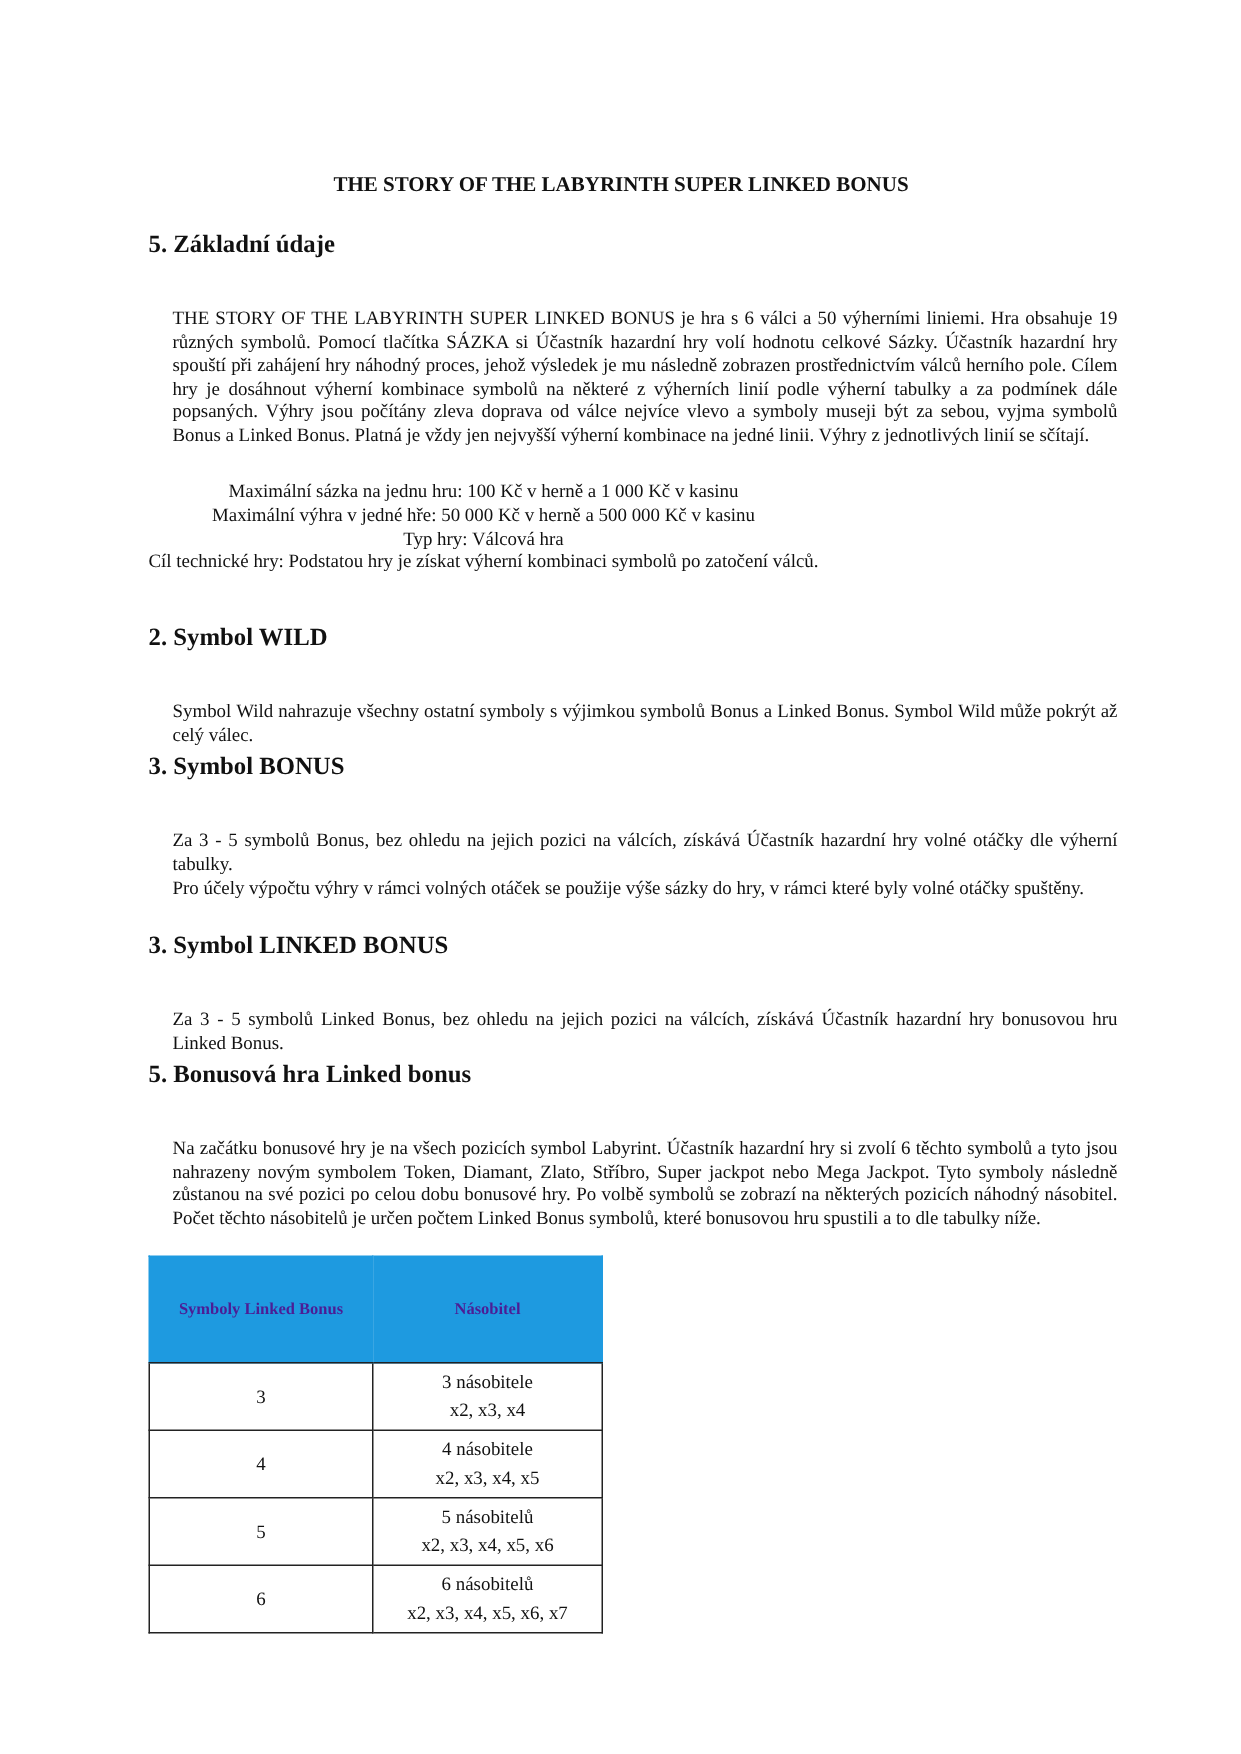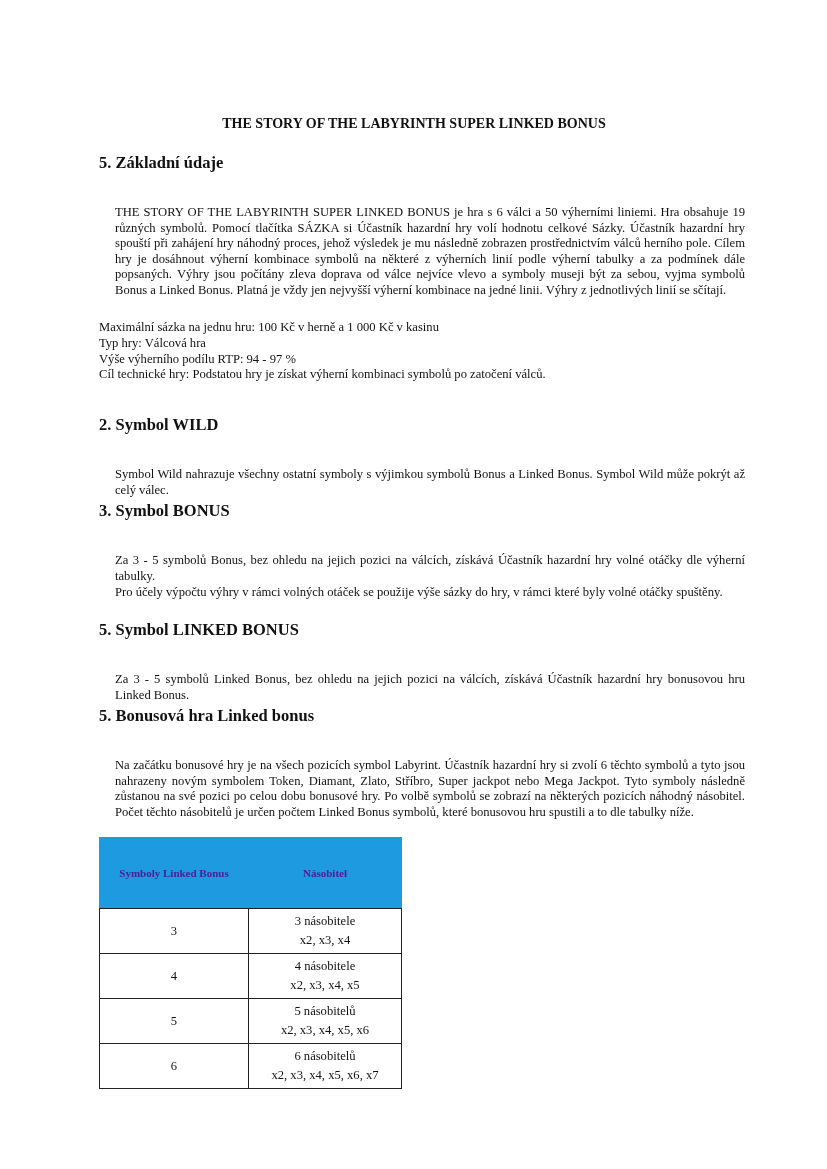--- a/index.html
+++ b/index.html
@@ -4,51 +4,51 @@
 <style>
   html, body { margin: 0; padding: 0; background: #ffffff; }
   body { width: 827px; height: 1169px; position: relative; overflow: hidden;
          font-family: "Liberation Serif", serif; color: #111; }
   .page { position: absolute; left: 99px; top: 0; width: 630px; }
   .title { position: absolute; left: 0; top: 116px; width: 630px; text-align: center;
            font-weight: bold; font-size: 14px; letter-spacing: 0; margin: 0; }
   h2 { font-weight: bold; font-size: 16.5px; margin: 0; position: absolute; left: 0; }
   p { margin: 16px; font-size: 12.6px; line-height: 15.6px; text-align: justify; position: absolute; left: 0; width: 630px; }
   .info { position: absolute; left: 0; font-size: 12.6px; line-height: 15.8px; }
-  .info div { white-space: nowrap; }
+  .info div { white-space: nowrap; text-align: center; }
   table { position: absolute; left: 0; top: 837px; border-collapse: collapse; width: 303px;
           font-size: 12.6px; }
   th { background: #1e9ae0; color: #4c1d95; font-weight: bold; font-size: 11px; line-height: 15px;
        height: 40px; border: 1px solid #1e9ae0; border-bottom: 1px solid #222; padding: 15px 6px; text-align: center; }
   td { border: 1px solid #222; text-align: center; height: 44px; padding: 0 4px; line-height: 19px; }
   td.c1 { width: 140px; }
 </style>
 </head>
 <body>
 
 <div class="page">
   <h1 class="title">THE STORY OF THE LABYRINTH SUPER LINKED BONUS</h1>
 
   <h2 style="top:153px">5. Základní údaje</h2>
   <p style="top:189px">THE STORY OF THE LABYRINTH SUPER LINKED BONUS je hra s 6 válci a 50 výherními liniemi. Hra obsahuje 19 různých symbolů. Pomocí tlačítka SÁZKA si Účastník hazardní hry volí hodnotu celkové Sázky. Účastník hazardní hry spouští při zahájení hry náhodný proces, jehož výsledek je mu následně zobrazen prostřednictvím válců herního pole. Cílem hry je dosáhnout výherní kombinace symbolů na některé z výherních linií podle výherní tabulky a za podmínek dále popsaných. Výhry jsou počítány zleva doprava od válce nejvíce vlevo a symboly museji být za sebou, vyjma symbolů Bonus a Linked Bonus. Platná je vždy jen nejvyšší výherní kombinace na jedné linii. Výhry z jednotlivých linií se sčítají.</p>
   <div class="info" style="top:320px">
     <div>Maximální sázka na jednu hru: 100 Kč v herně a 1 000 Kč v kasinu</div>
+    <div>Maximální výhra v jedné hře: 50 000 Kč v herně a 500 000 Kč v kasinu</div>
     <div>Typ hry: Válcová hra</div>
-    <div>Výše výherního podílu RTP: 94 - 97 %</div>
     <div>Cíl technické hry: Podstatou hry je získat výherní kombinaci symbolů po zatočení válců.</div>
   </div>
 
   <h2 style="top:415px">2. Symbol WILD</h2>
   <p style="top:451px">Symbol Wild nahrazuje všechny ostatní symboly s výjimkou symbolů Bonus a Linked Bonus. Symbol Wild může pokrýt až celý válec.</p>
 
   <h2 style="top:501px">3. Symbol BONUS</h2>
   <p style="top:537px">Za 3 - 5 symbolů Bonus, bez ohledu na jejich pozici na válcích, získává Účastník hazardní hry volné otáčky dle výherní tabulky.</p>
   <p style="top:569px">Pro účely výpočtu výhry v rámci volných otáček se použije výše sázky do hry, v rámci které byly volné otáčky spuštěny.</p>
 
-  <h2 style="top:620px">5. Symbol LINKED BONUS</h2>
+  <h2 style="top:620px">3. Symbol LINKED BONUS</h2>
   <p style="top:656px">Za 3 - 5 symbolů Linked Bonus, bez ohledu na jejich pozici na válcích, získává Účastník hazardní hry bonusovou hru Linked Bonus.</p>
 
   <h2 style="top:706px">5. Bonusová hra Linked bonus</h2>
   <p style="top:742px">Na začátku bonusové hry je na všech pozicích symbol Labyrint. Účastník hazardní hry si zvolí 6 těchto symbolů a tyto jsou nahrazeny novým symbolem Token, Diamant, Zlato, Stříbro, Super jackpot nebo Mega Jackpot. Tyto symboly následně zůstanou na své pozici po celou dobu bonusové hry. Po volbě symbolů se zobrazí na některých pozicích náhodný násobitel. Počet těchto násobitelů je určen počtem Linked Bonus symbolů, které bonusovou hru spustili a to dle tabulky níže.</p>
 
   <table>
     <thead>
       <tr>
         <th style="background: rgb(30, 154, 224); border-color: rgb(30, 154, 224) rgb(30, 154, 224) rgb(34, 34, 34);">Symboly Linked Bonus</th>
         <th style="background: rgb(30, 154, 224); border-color: rgb(30, 154, 224) rgb(30, 154, 224) rgb(34, 34, 34);">Násobitel</th>

